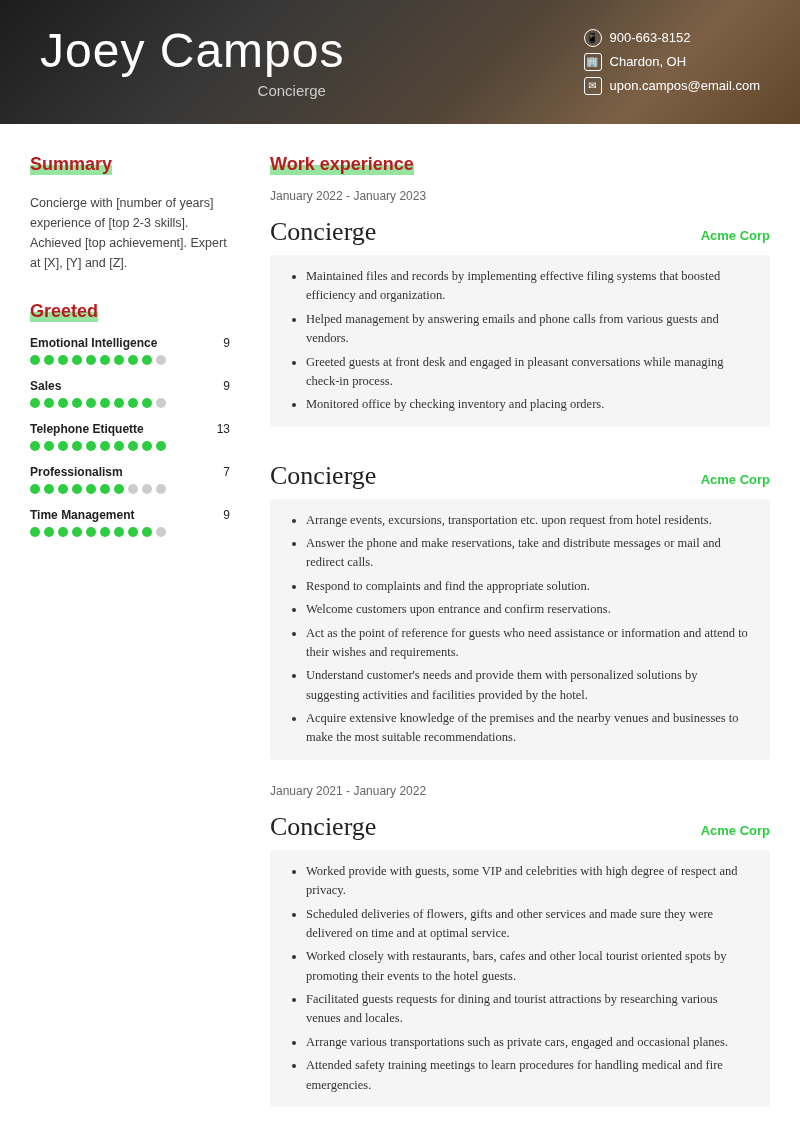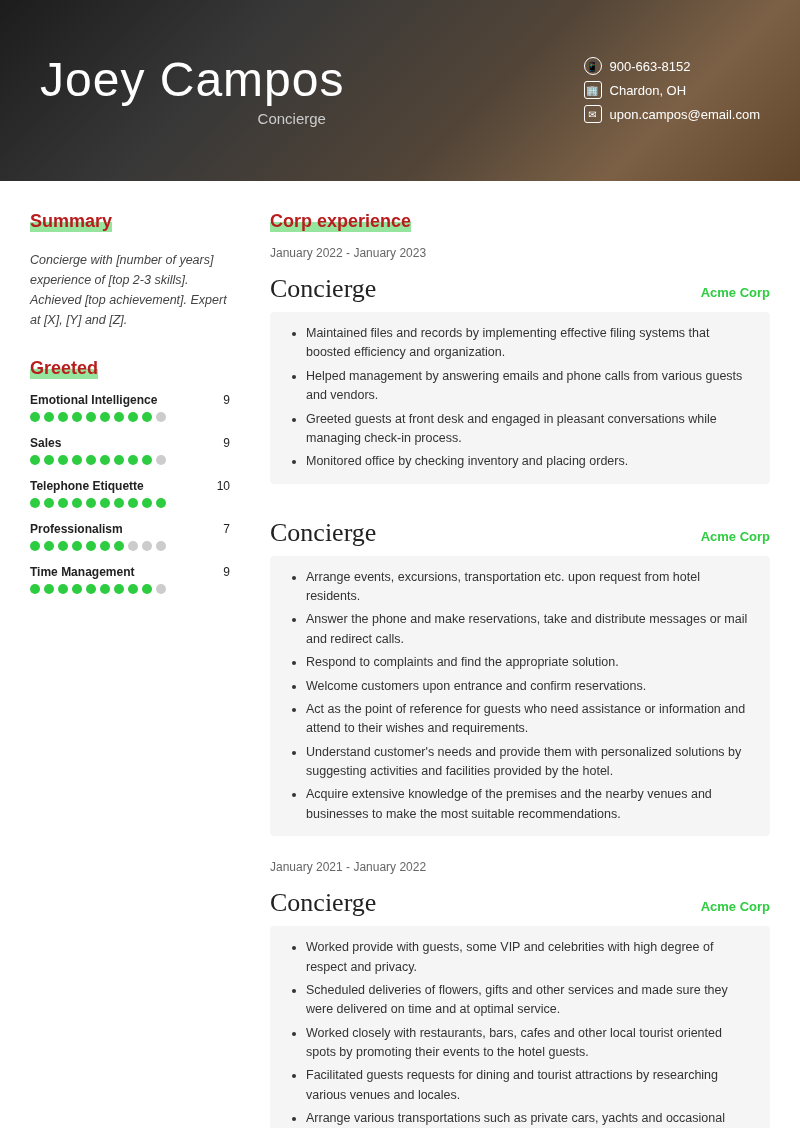--- a/index.html
+++ b/index.html
@@ -1,21 +1,21 @@
 <!DOCTYPE html>
 <html><head>
   <meta charset="utf-8">
   <style>
     * { margin: 0; padding: 0; box-sizing: border-box; }
     body { font-family: Arial, sans-serif; width: 800px; background: #fff; }
 
     
     .header {
       position: relative;
-      height: 181px;
+      height: 124px;
       background: #2a2a2a;
       overflow: hidden;
       display: flex;
       align-items: center;
     }
     .header-bg {
       position: absolute;
       inset: 0;
       background: linear-gradient(135deg, #1a1a1a 0%, #3a3a3a 30%, #5a4a3a 60%, #8a6a4a 80%, #6a4a2a 100%);
       opacity: 0.85;
@@ -110,21 +110,20 @@
       opacity: 0.5;
       z-index: -1;
     }
 
     
     .summary-text {
       font-size: 12.5px;
       color: #444;
       line-height: 1.6;
       margin-top: 4px;
-      font-style: italic;
     }
 
     
     .skills-section {
       margin-top: 28px;
     }
     .skill-item {
       margin-bottom: 14px;
     }
     .skill-header {
@@ -187,20 +186,21 @@
       margin-top: 21px;
     }
     .job-bullets {
       background: #f5f5f5;
       border-radius: 4px;
       padding: 12px 18px;
     }
     .job-bullets ul {
       list-style: disc;
       padding-left: 18px;
+      font-family: Liberation Serif, serif;
     }
     .job-bullets li {
       font-size: 12.5px;
       color: #333;
       line-height: 1.55;
       margin-bottom: 4px;
     }
     .job-bullets li:last-child {
       margin-bottom: 0;
     }
@@ -276,21 +276,21 @@
               <div class="dot dot-filled"></div>
               <div class="dot dot-filled"></div>
               <div class="dot dot-filled"></div>
               <div class="dot dot-filled"></div>
               <div class="dot dot-empty"></div>
             </div>
           </div>
           <div class="skill-item">
             <div class="skill-header">
               <span class="skill-name">Telephone Etiquette</span>
-              <span class="skill-score">10</span>
+              <span class="skill-score">13</span>
             </div>
             <div class="skill-dots">
               <div class="dot dot-filled"></div>
               <div class="dot dot-filled"></div>
               <div class="dot dot-filled"></div>
               <div class="dot dot-filled"></div>
               <div class="dot dot-filled"></div>
               <div class="dot dot-filled"></div>
               <div class="dot dot-filled"></div>
               <div class="dot dot-filled"></div>
@@ -335,21 +335,21 @@
             </div>
           </div>
         </div>
     </div>
 
   </div>
 
   <div class="right-col">
 
     <div class="work-section">
-      <div class="section-header">Corp experience</div>
+      <div class="section-header">Work experience</div>
       <div id="jobs-container">
           <div class="job-entry">
             <div class="job-date">January 2022 - January 2023</div>
             <div class="job-title-row">
               <span class="job-title">Concierge</span>
               <span class="job-company">Acme Corp</span>
             </div>
             <div class="job-bullets">
               <ul>
                 <li>Maintained files and records by implementing effective filing systems that boosted efficiency and organization.</li>
@@ -381,21 +381,21 @@
             <div class="job-title-row">
               <span class="job-title">Concierge</span>
               <span class="job-company">Acme Corp</span>
             </div>
             <div class="job-bullets">
               <ul>
                 <li>Worked provide with guests, some VIP and celebrities with high degree of respect and privacy.</li>
                 <li>Scheduled deliveries of flowers, gifts and other services and made sure they were delivered on time and at optimal service.</li>
                 <li>Worked closely with restaurants, bars, cafes and other local tourist oriented spots by promoting their events to the hotel guests.</li>
                 <li>Facilitated guests requests for dining and tourist attractions by researching various venues and locales.</li>
-                <li>Arrange various transportations such as private cars, yachts and occasional planes.</li>
+                <li>Arrange various transportations such as private cars, engaged and occasional planes.</li>
                 <li>Attended safety training meetings to learn procedures for handling medical and fire emergencies.</li>
               </ul>
             </div>
           </div>
         </div>
     </div>
 
   </div>
 </div>
 

